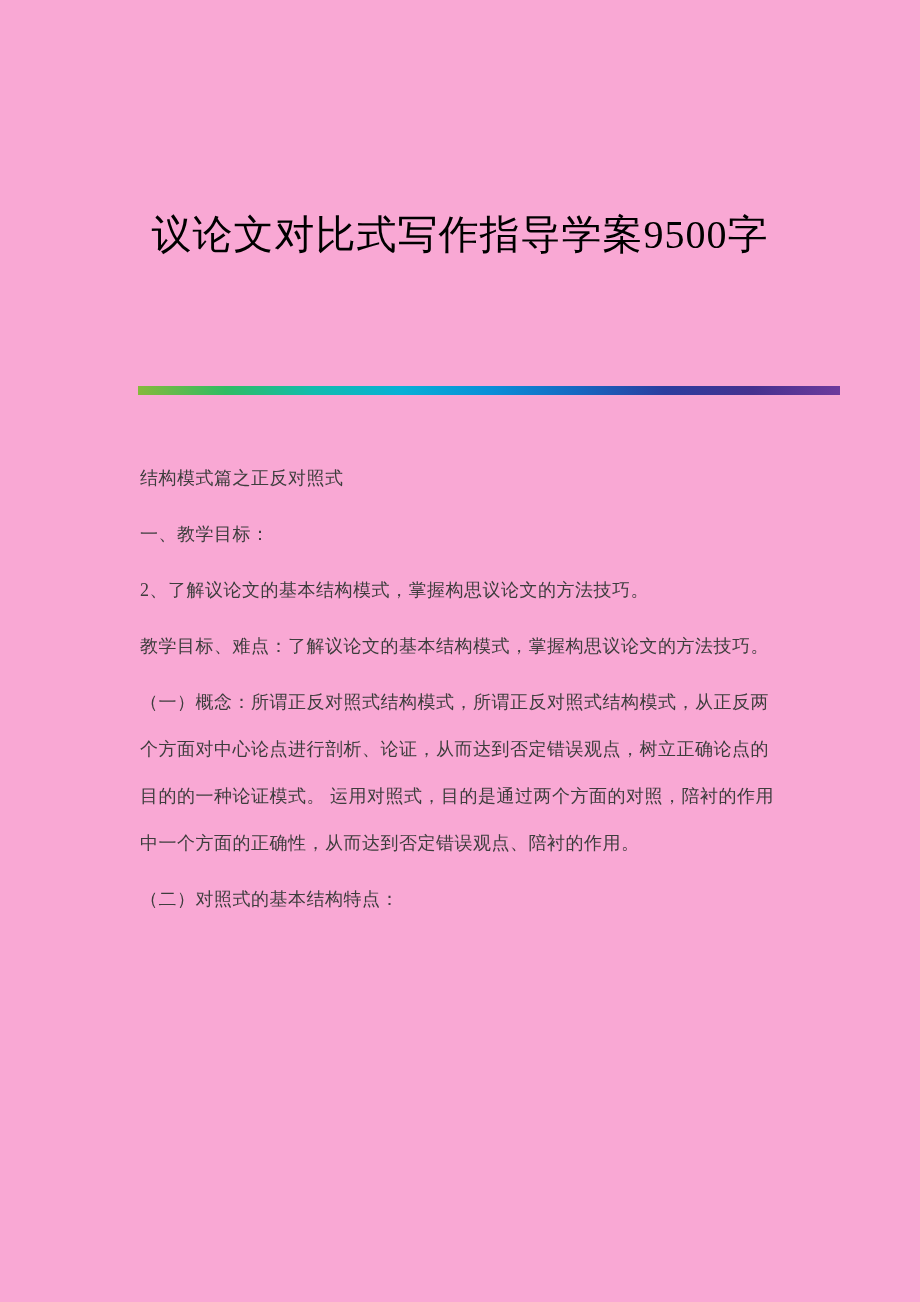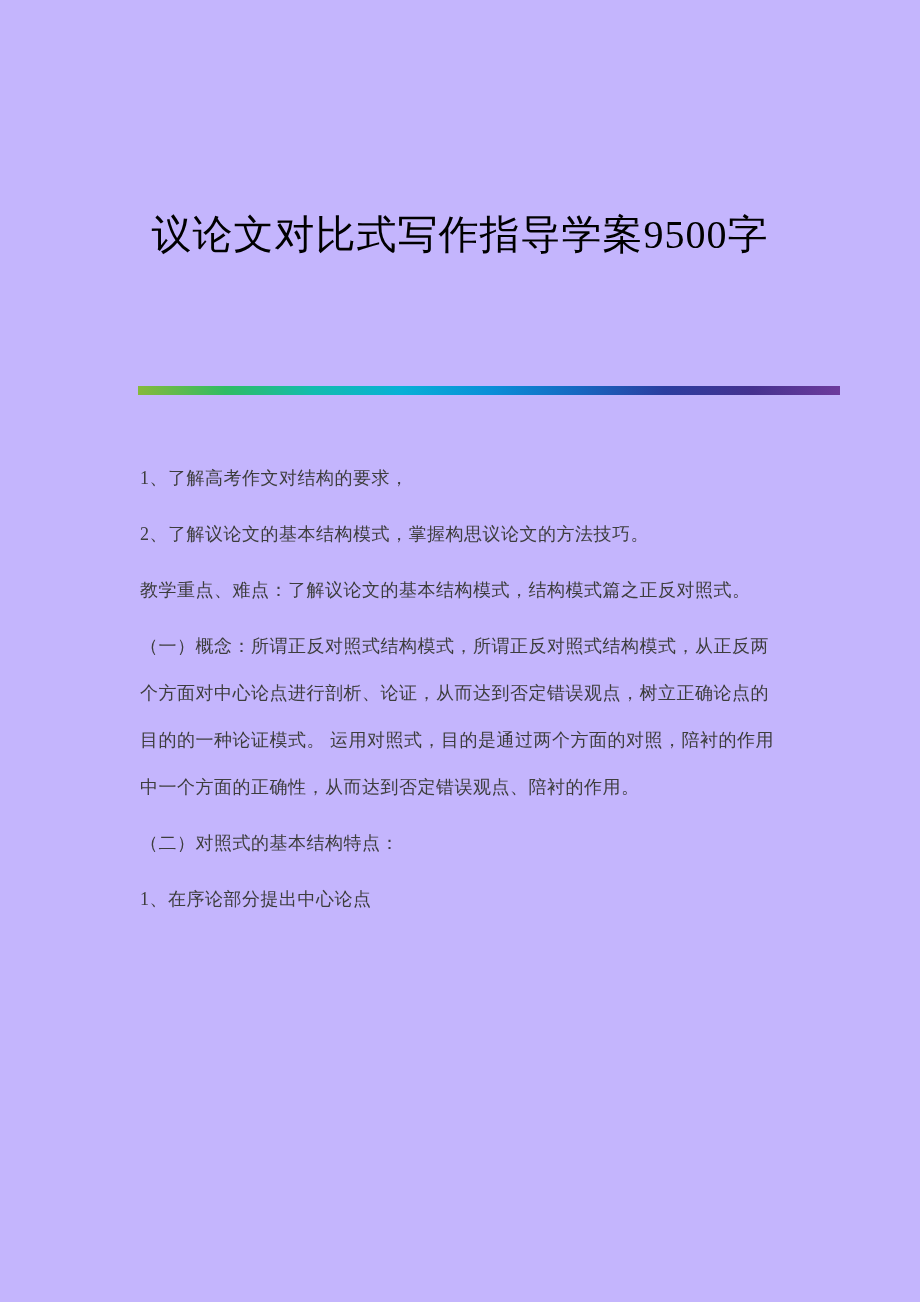--- a/index.html
+++ b/index.html
@@ -5,21 +5,21 @@
   html, body {
     margin: 0;
     padding: 0;
     background: #ffffff;
   }
   .page {
     position: relative;
     width: 920px;
     height: 1302px;
     margin: 0 auto;
-    background: #c4b5fd;
+    background: #f9a8d4;
     overflow: hidden;
     font-family: "Liberation Serif", "DejaVu Serif", serif;
   }
   .doc-title {
     margin: 0;
     padding-top: 212px;
     font-size: 40px;
     line-height: 46px;
     font-weight: 400;
     color: #000000;
@@ -52,34 +52,34 @@
 </head>
 <body>
 
 <div class="page">
   <h1 class="doc-title">议论文对比式写作指导学案9500字</h1>
 
   <div class="divider" style="background: linear-gradient(to right, rgb(134, 185, 59), rgb(47, 188, 100), rgb(18, 188, 174), rgb(8, 176, 214), rgb(10, 143, 216), rgb(22, 104, 193), rgb(43, 61, 159), rgb(69, 49, 143), rgb(109, 58, 156));"></div>
 
   <div class="doc-body">
       <div class="para">
-        <div class="line">1、了解高考作文对结构的要求，</div>
+        <div class="line">结构模式篇之正反对照式</div>
+      </div>
+      <div class="para">
+        <div class="line">一、教学目标：</div>
       </div>
       <div class="para">
         <div class="line">2、了解议论文的基本结构模式，掌握构思议论文的方法技巧。</div>
       </div>
       <div class="para">
-        <div class="line">教学重点、难点：了解议论文的基本结构模式，结构模式篇之正反对照式。</div>
+        <div class="line">教学目标、难点：了解议论文的基本结构模式，掌握构思议论文的方法技巧。</div>
       </div>
       <div class="para">
         <div class="line">（一）概念：所谓正反对照式结构模式，所谓正反对照式结构模式，从正反两</div>
         <div class="line">个方面对中心论点进行剖析、论证，从而达到否定错误观点，树立正确论点的</div>
         <div class="line">目的的一种论证模式。 运用对照式，目的是通过两个方面的对照，陪衬的作用</div>
         <div class="line">中一个方面的正确性，从而达到否定错误观点、陪衬的作用。</div>
       </div>
       <div class="para">
         <div class="line">（二）对照式的基本结构特点：</div>
       </div>
-      <div class="para">
-        <div class="line">1、在序论部分提出中心论点</div>
-      </div>
     </div>
 </div>
 
 </body></html>

